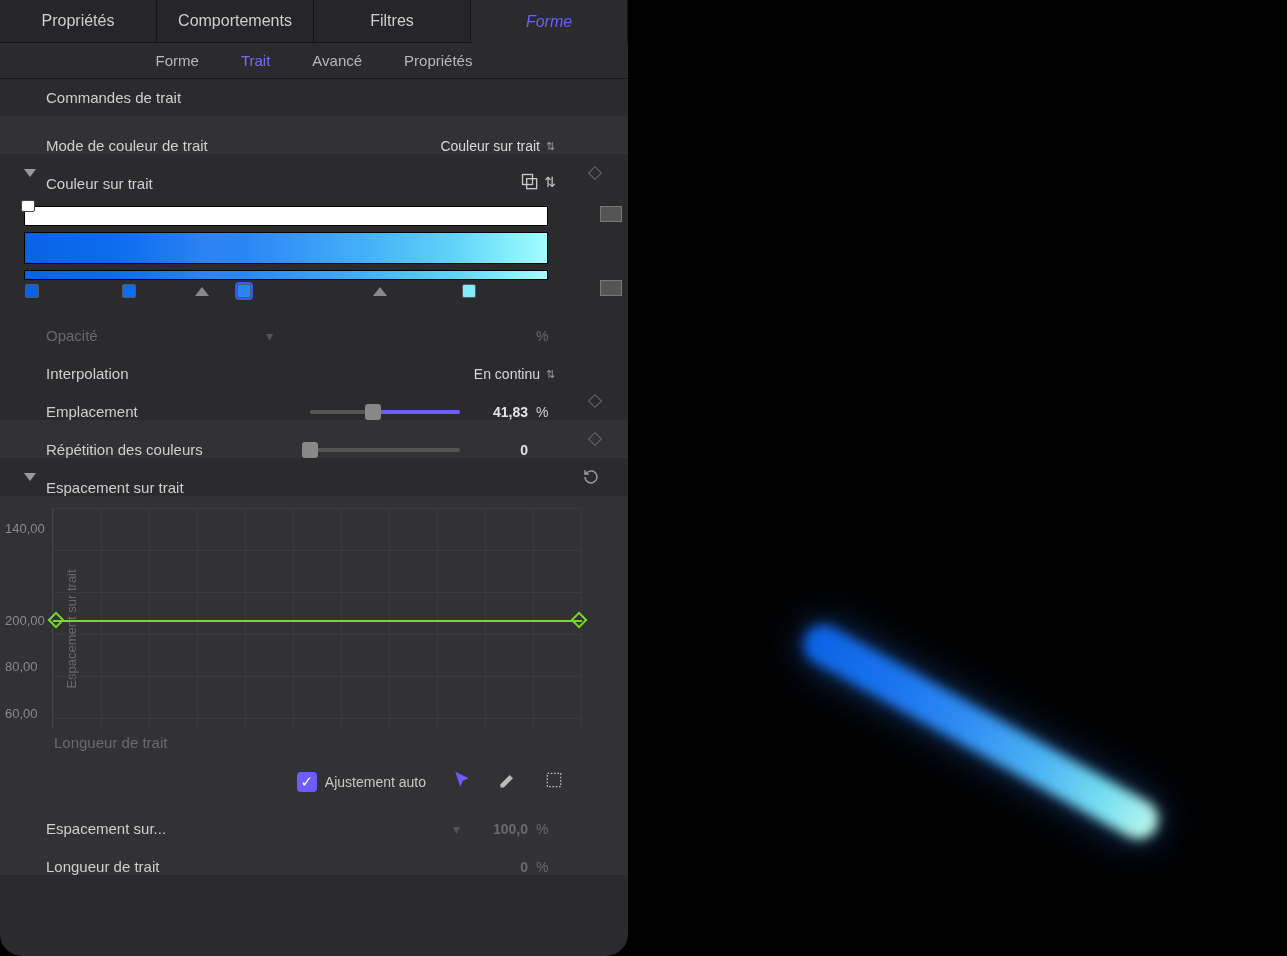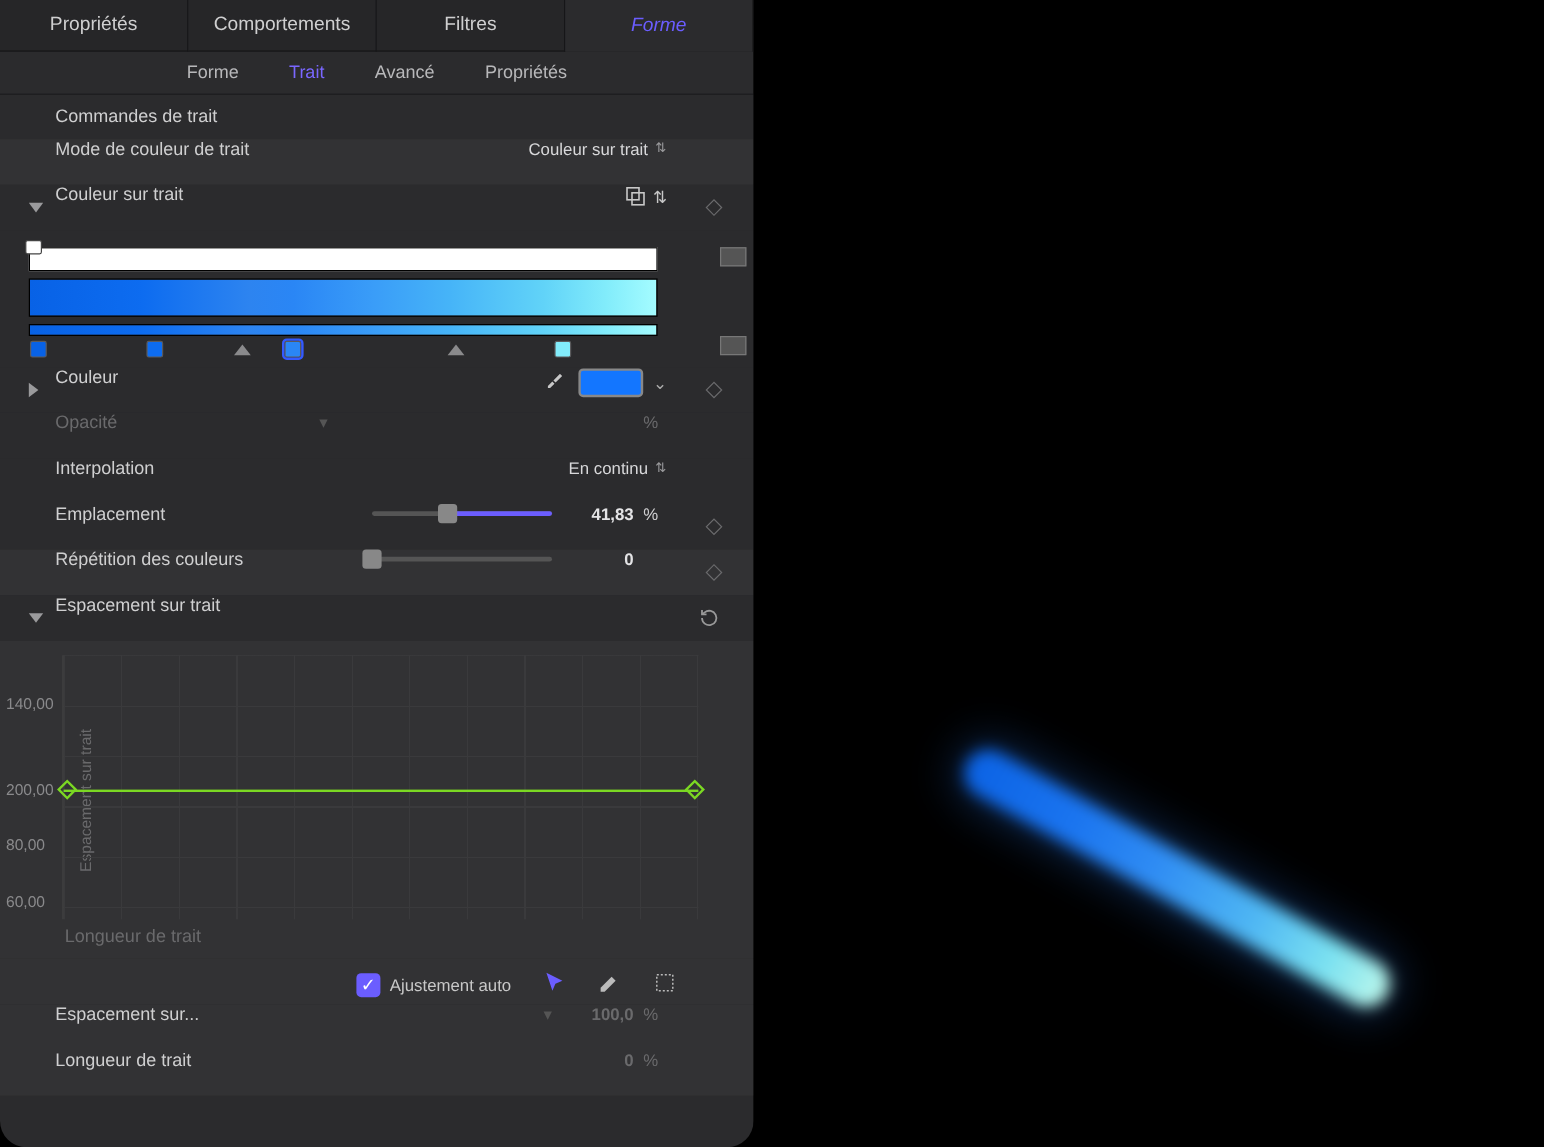--- a/index.html
+++ b/index.html
@@ -65,21 +65,21 @@
   .scroll-area::-webkit-scrollbar-track { background: #2b2b2d; }
   .scroll-area::-webkit-scrollbar-thumb { background: #4a4a4c; border-radius: 7px; border: 3px solid #2b2b2d; }
   .section-title {
     padding: 10px 12px 10px 46px;
     color: #cfcfd0;
     font-size: 15px;
     background: #2b2b2d;
   }
   .row {
     display: flex;
-    align-items: flex-start;
+    align-items: flex-end;
     height: 38px;
     padding: 0 12px 0 46px;
     position: relative;
     background: #323234;
   }
   .row.dark { background: #2b2b2d; }
   .row .label { flex: 0 0 220px; color: #cfcfd0; font-size: 15px; }
   .row .label.dim { color: #6a6a6c; }
   .row .control { flex: 1; display: flex; align-items: center; justify-content: flex-end; gap: 8px; padding-right: 60px; }
   .row .kf { position: absolute; right: 28px; top: 50%; transform: translateY(-50%) rotate(45deg); width: 10px; height: 10px; border: 1px solid #6a6a6c; background: transparent; }
@@ -217,34 +217,20 @@
         <div class="gstop sel" style="left:42%; background:#2a86f5;"></div>
         <div class="gcaret" style="left:68%;"></div>
         <div class="gstop" style="left:85%; background:#82ecfb;"></div>
       </div>
       <div class="gradient-mini-btns">
         <div class="mini-btn"></div>
         <div class="mini-btn"></div>
       </div>
     </div>
 
-    <div class="row dark">
-      <span class="disclosure right"></span>
-      <div class="label">Couleur</div>
-      <div class="control">
-        <span class="eyedrop">
-          <svg viewBox="0 0 24 24" fill="#c8c8c8">
-              <path d="M20 4l-3 3-1-1-6 6 2 2 6-6-1-1 3-3zM5 17l4-4 2 2-4 4H5v-2z"></path>
-            </svg>
-        </span>
-        <div class="swatch"></div>
-        <span style="color:#aaa;">⌄</span>
-      </div>
-      <div class="kf"></div>
-    </div>
 
     <div class="row dark">
       <div class="label dim">Opacité</div>
       <div class="control">
         <span style="color:#555;width:14px;height:14px;transform:translateY(-1px);">▾</span>
         <span style="flex:1"></span>
         <span class="pct" style="color:#6a6a6c;">%</span>
       </div>
     </div>
 
@@ -290,21 +276,21 @@
         <svg width="18" height="18" viewBox="0 0 24 24" fill="none" stroke="#999" stroke-width="2">
             <path d="M4 12a8 8 0 1 0 3-6.3L4 8"></path>
             <path d="M4 3v5h5"></path>
           </svg>
       </span>
     </div>
 
     <div class="graph-area">
       <div class="ylabel">Espacement sur trait</div>
       <div class="graph">
-        <div class="ytick" style="top:9%;margin-top:20px;">140,00</div>
+        <div class="ytick" style="top:9%;">140,00</div>
         <div class="ytick" style="top:51%;">200,00</div>
         <div class="ytick" style="top:72%;">80,00</div>
         <div class="ytick" style="top:93%;">60,00</div>
         <div class="gline" style="top:51%;"></div>
         <div class="gpoint" style="left:0.5%; top:51%;"></div>
         <div class="gpoint" style="left:99.5%; top:51%;"></div>
       </div>
       <div class="xlabel-row">Longueur de trait</div>
     </div>
 

